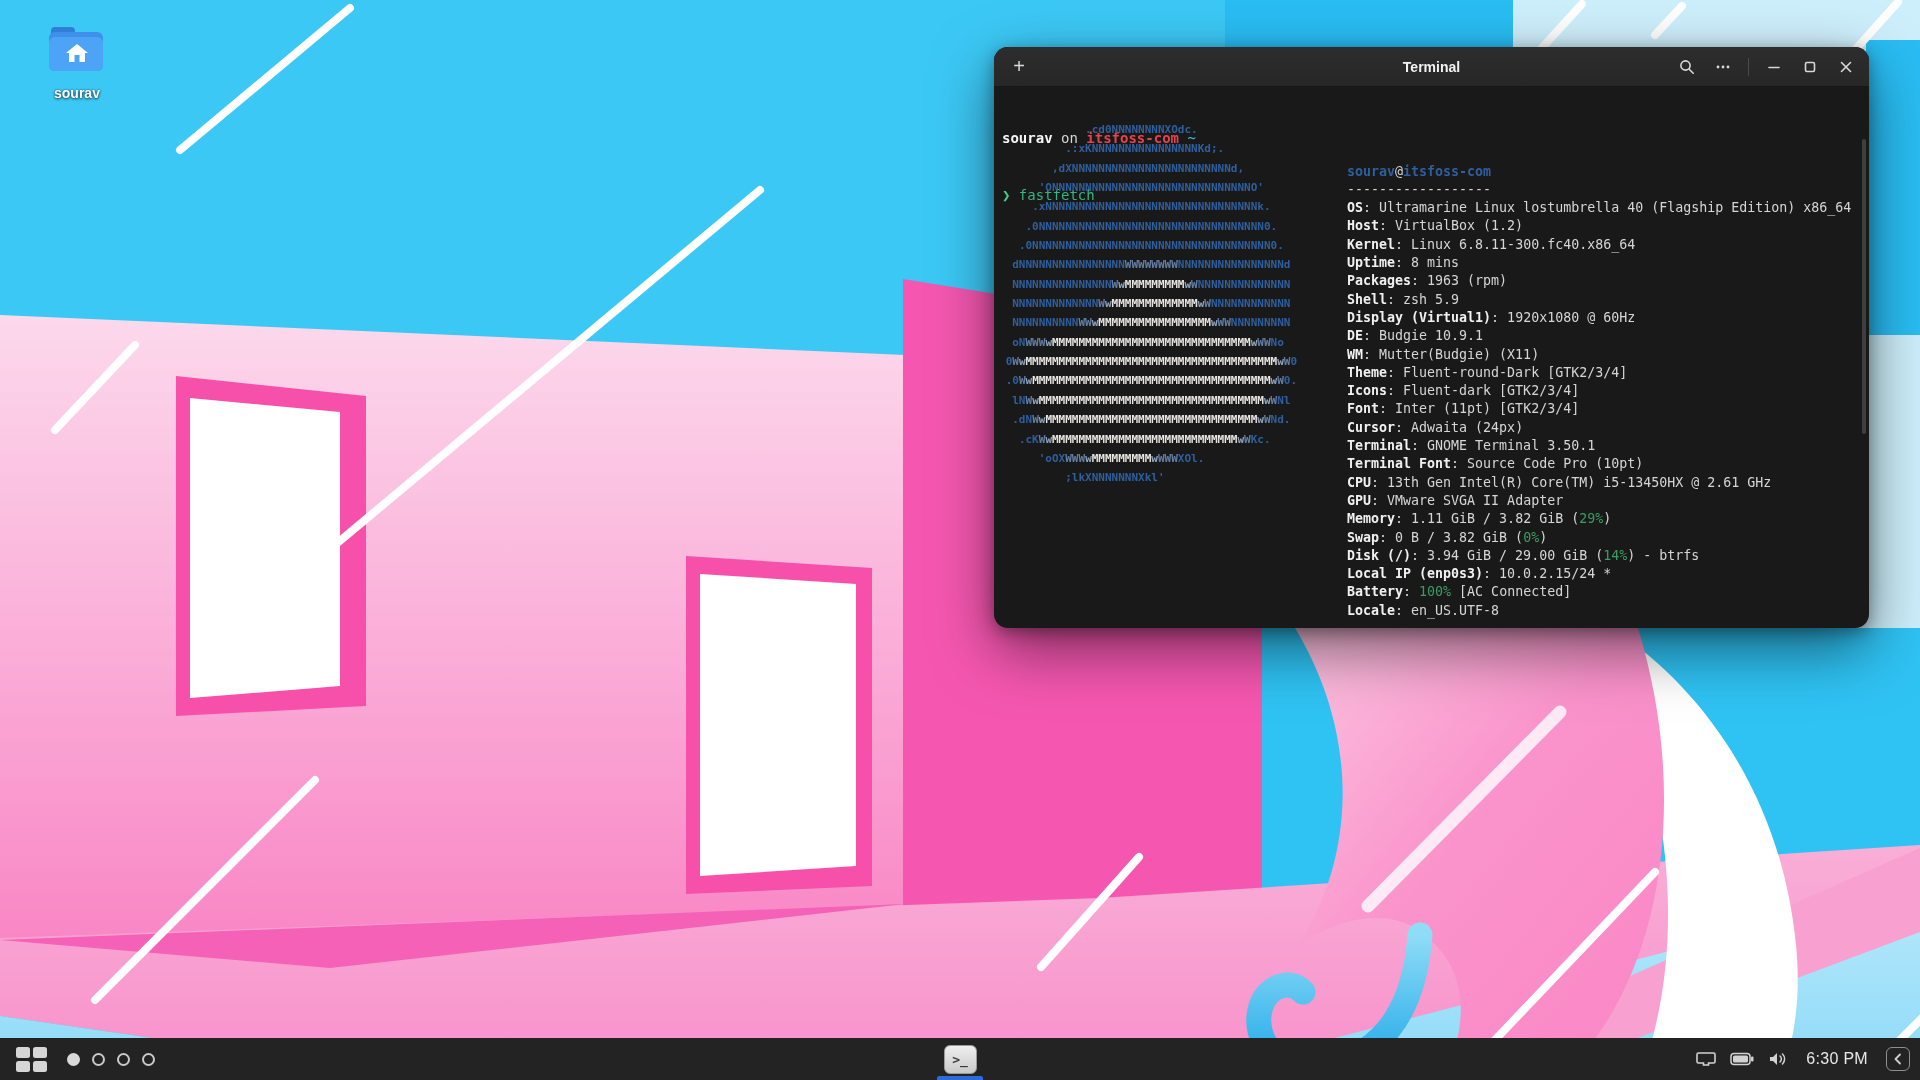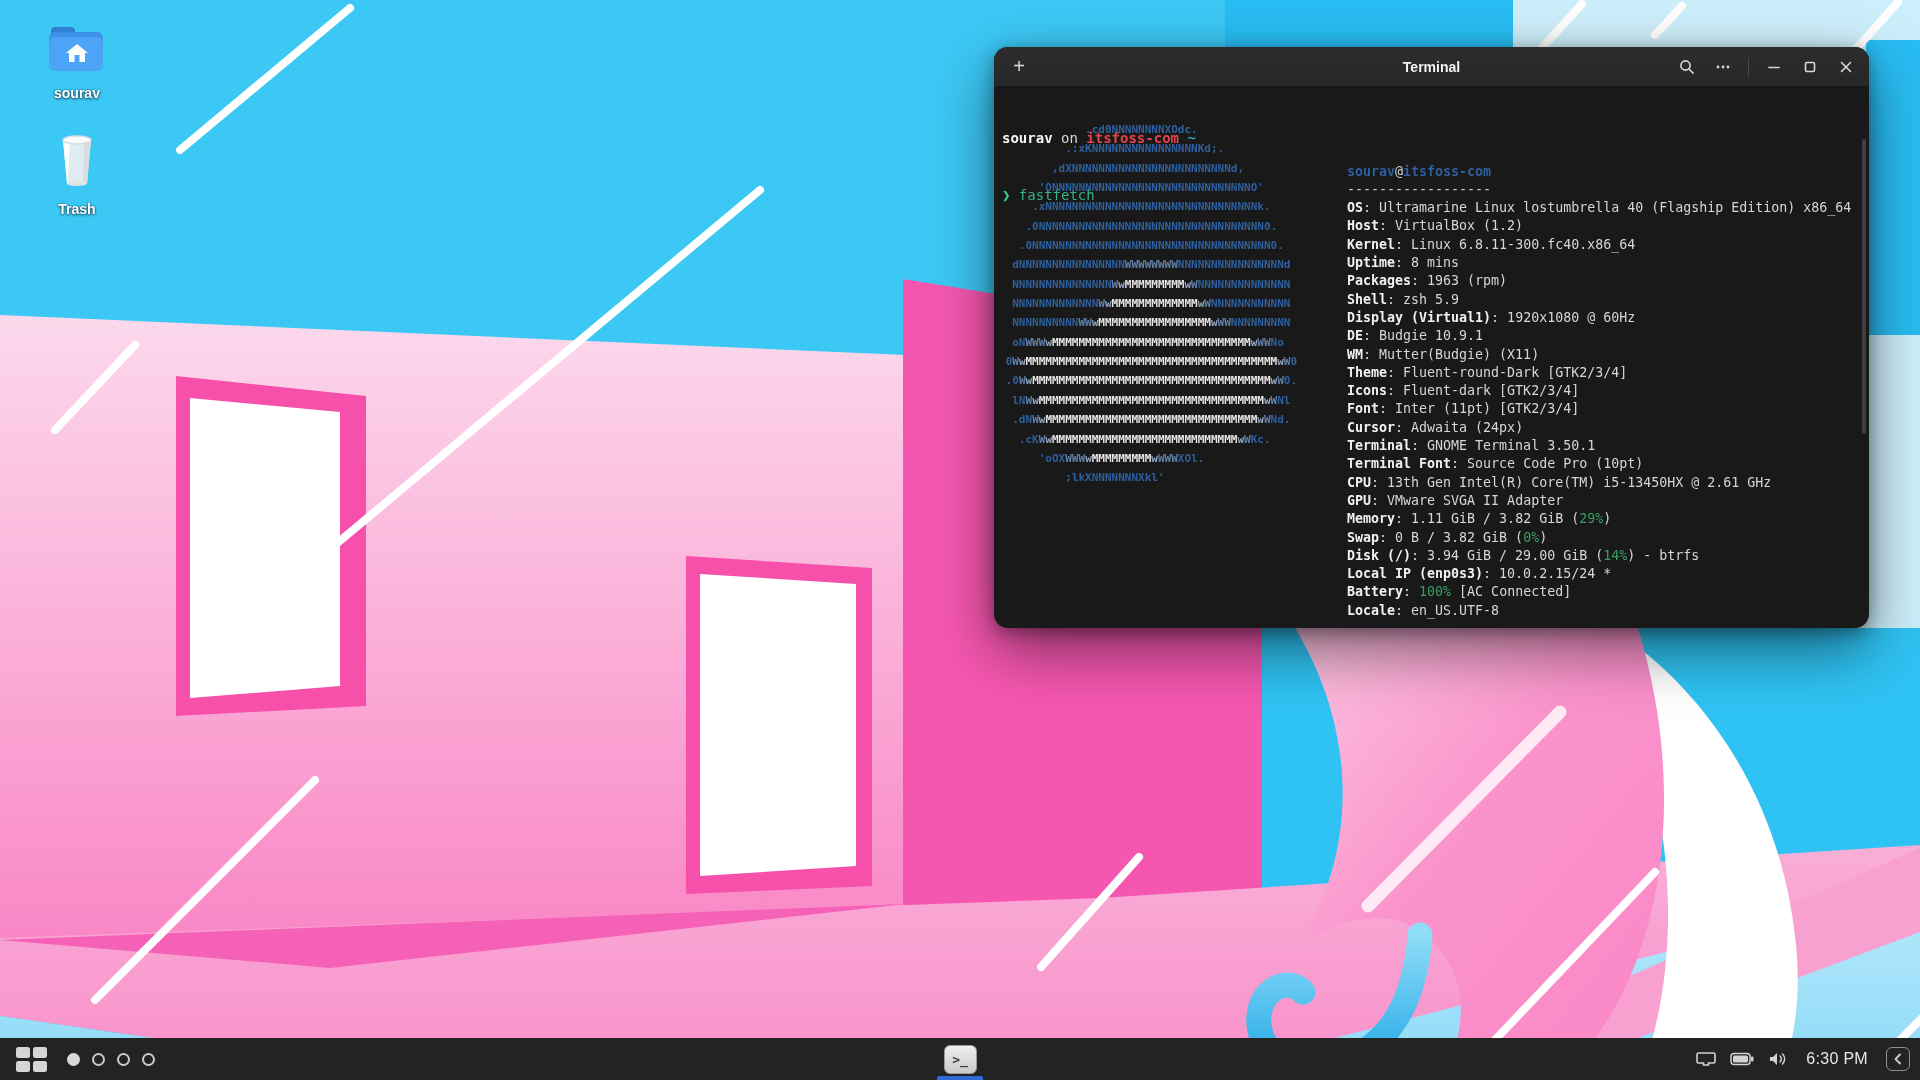--- a/index.html
+++ b/index.html
@@ -157,32 +157,20 @@
         <rect x="3" y="3" width="24" height="14" rx="4" fill="#2f7fd6"></rect>
         <rect x="1" y="8" width="54" height="39" rx="6" fill="#3f90ea"></rect>
         <rect x="1" y="13" width="54" height="34" rx="6" fill="#4da3f5"></rect>
         <path d="M29 20 L40 29 L37 29 L37 38 L21 38 L21 29 L18 29 Z" fill="#ffffff"></path>
         <rect x="26.5" y="31" width="5" height="7" fill="#4da3f5"></rect>
       </svg>
     </span>
     <span class="label">sourav</span>
   </div>
 
-  <div class="desktop-icon" id="icon-trash">
-    <span class="glyph">
-      <svg width="54" height="58" viewBox="0 0 54 58">
-        <path d="M13 8 L41 8 L37 52 L17 52 Z" fill="#eef0f2" opacity="0.92"></path>
-        <path d="M13 8 L20 8 L18 52 L17 52 Z" fill="#ffffff" opacity="0.9"></path>
-        <path d="M34 8 L41 8 L37 52 L33 52 Z" fill="#d7dbde" opacity="0.9"></path>
-        <ellipse cx="27" cy="8" rx="14" ry="4" fill="#fafbfc" stroke="#d9dde0" stroke-width="1.5"></ellipse>
-        <ellipse cx="27" cy="51.5" rx="10" ry="2.6" fill="#e2e5e8"></ellipse>
-      </svg>
-    </span>
-    <span class="label">Trash</span>
-  </div>
 
   <div class="terminal">
     <div class="term-header">
       <div class="hbtn newtab">+</div>
       <div class="term-title">Terminal</div>
       <div class="hdr-right">
         <div class="hbtn">
           <svg width="16" height="16" viewBox="0 0 16 16">
               <circle cx="6.5" cy="6.5" r="4.6" fill="none" stroke="#d8d8d8" stroke-width="1.6"></circle>
               <line x1="10.2" y1="10.2" x2="14.2" y2="14.2" stroke="#d8d8d8" stroke-width="1.6" stroke-linecap="round"></line>

